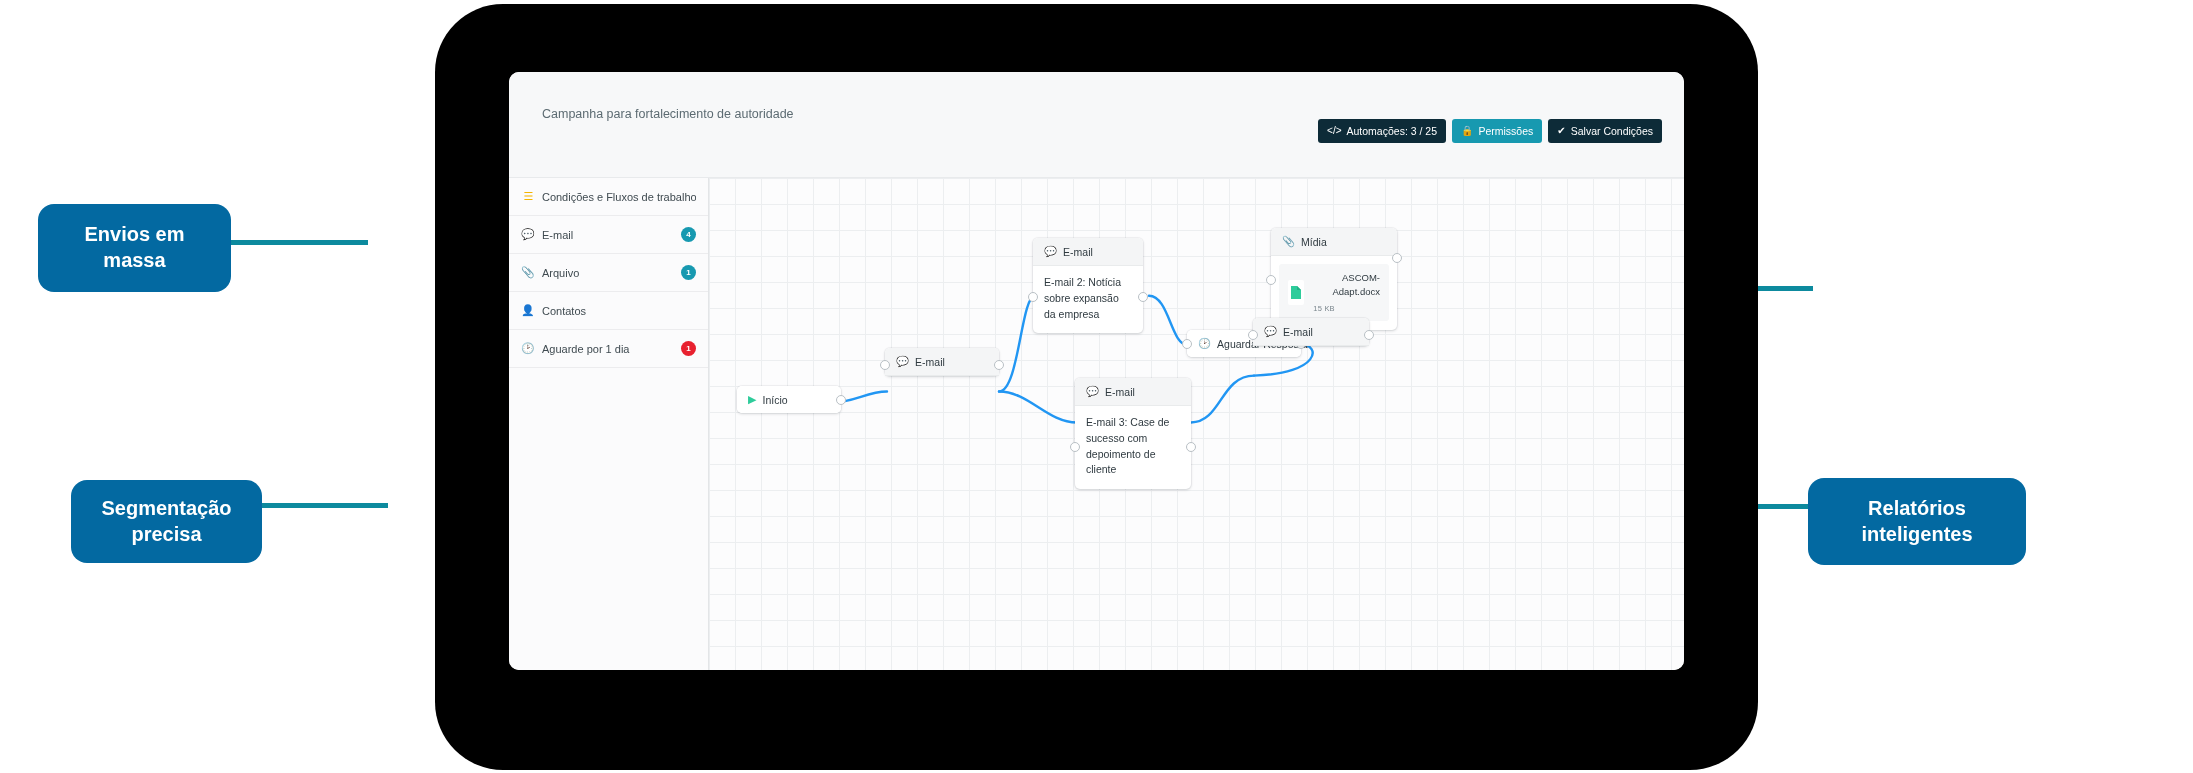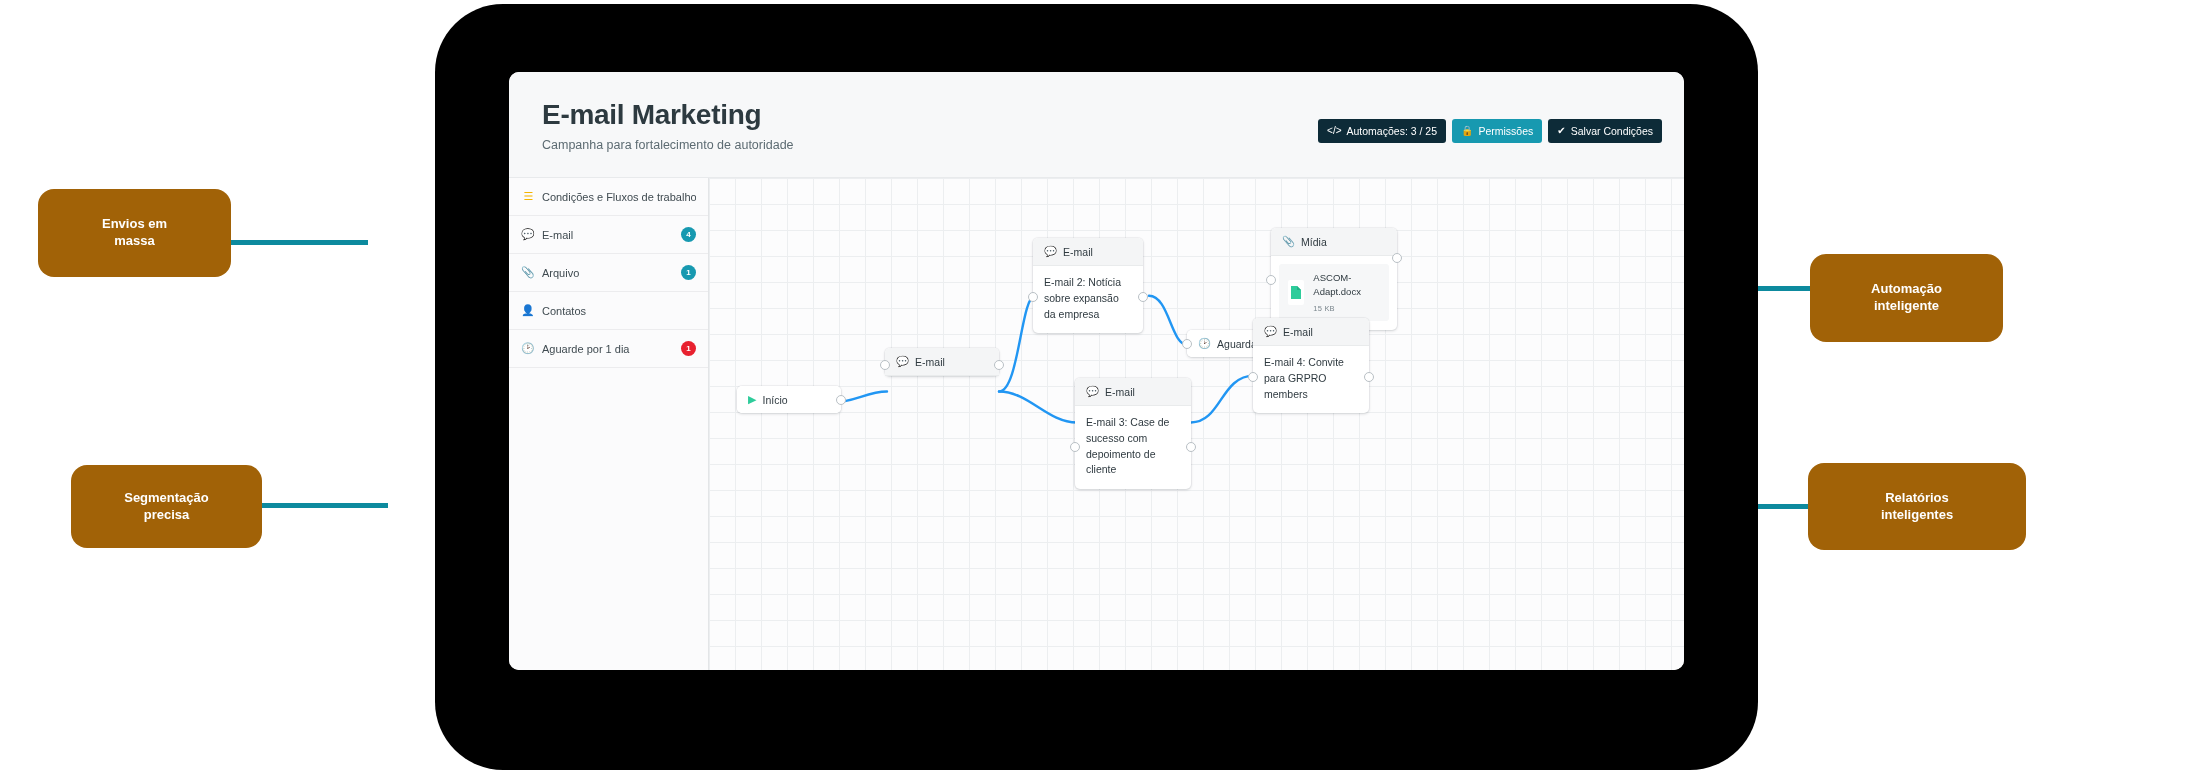--- a/index.html
+++ b/index.html
@@ -167,31 +167,32 @@
     background: #ffffff;
     display: flex; align-items: center; justify-content: center;
     border-radius: 2px;
   }
   .file-name { font-size: 9.5px; color: #2f3a40; }
   .file-size { font-size: 7.5px; color: #7a868d; margin-top: 3px; letter-spacing: .2px; }
 
   
   .callout {
     position: absolute;
-    background: #a16207;
+    background: #0369a1;
     border-radius: 16px;
     color: #ffffff;
     font-weight: bold;
-    font-size: 13px;
+    font-size: 20px;
     line-height: 1.28;
     text-align: center;
     display: flex;
     align-items: center;
     justify-content: center;
     padding: 10px 14px;
+    margin-top: 15px;
   }
   .leader {
     position: absolute;
     height: 5px;
     background: #0d8a9e;
   }
 </style>
 </head>
 <body>
 
@@ -207,41 +208,34 @@
 
   <div class="leader" style="left:258px; top:503px; width:130px;"></div>
   <div class="callout" style="left:71px; top:465px; width:191px; height:83px;">
     <div>
       <div>Segmentação</div>
       <div>precisa</div>
     </div>
   </div>
 
   <div class="leader" style="left:1683px; top:286px; width:130px;"></div>
-  <div class="callout" style="left:1810px; top:254px; width:193px; height:88px;">
-    <div>
-      <div>Automação</div>
-      <div>inteligente</div>
-    </div>
-  </div>
 
   <div class="leader" style="left:1683px; top:504px; width:130px;"></div>
   <div class="callout" style="left:1808px; top:463px; width:218px; height:87px;">
     <div>
       <div>Relatórios</div>
       <div>inteligentes</div>
     </div>
   </div>
 
   <div class="tablet-frame"></div>
 
   <div class="tablet-screen">
 
     <div class="app-header">
-      <div class="app-title">E-mail Marketing</div>
       <div class="app-subtitle">Campanha para fortalecimento de autoridade</div>
 
       <div class="header-actions">
         <button class="hbtn dark">
           <span class="glyph">&lt;/&gt;</span>
           <span>Automações: 3 / 25</span>
         </button>
         <button class="hbtn teal">
           <span class="glyph">🔒</span>
           <span>Permissões</span>
@@ -349,21 +343,21 @@
           </div>
           <div class="node-body" style="padding:8px 8px 9px 8px;">
             <div class="file-chip">
               <span class="file-thumb">
                 <svg width="12" height="15" viewBox="0 0 12 15" aria-hidden="true">
                   <path d="M1 1h6l4 4v9H1z" fill="#2ecc9b"></path>
                   <path d="M7 1v4h4" fill="#21b285"></path>
                 </svg>
               </span>
               <span>
-                <span class="file-name" style="display:block;">ASCOM-Adapt.docx</span>
+                <span class="file-name" style="display:block;text-align:right;">ASCOM-Adapt.docx</span>
                 <span class="file-size" style="display:block;">15 KB</span>
               </span>
             </div>
           </div>
           <div class="port left" style="top:52px;"></div>
           <div class="port right" style="top:30px;"></div>
         </div>
 
         <div class="node" style="left:366px; top:200px; width:116px;">
           <div class="node-head">
@@ -373,21 +367,20 @@
           <div class="node-body">E-mail 3: Case de sucesso com depoimento de cliente</div>
           <div class="port left" style="top:62%;"></div>
           <div class="port right" style="top:62%;"></div>
         </div>
 
         <div class="node" style="left:544px; top:140px; width:116px;">
           <div class="node-head">
             <span style="color:#1799b0;">💬</span>
             <span>E-mail</span>
           </div>
-          <div class="node-body">E-mail 4: Convite para GRPRO members</div>
           <div class="port left" style="top:62%;"></div>
           <div class="port right" style="top:62%;"></div>
         </div>
 
       </div>
     </div>
   </div>
 </div>
 
 </body></html>

